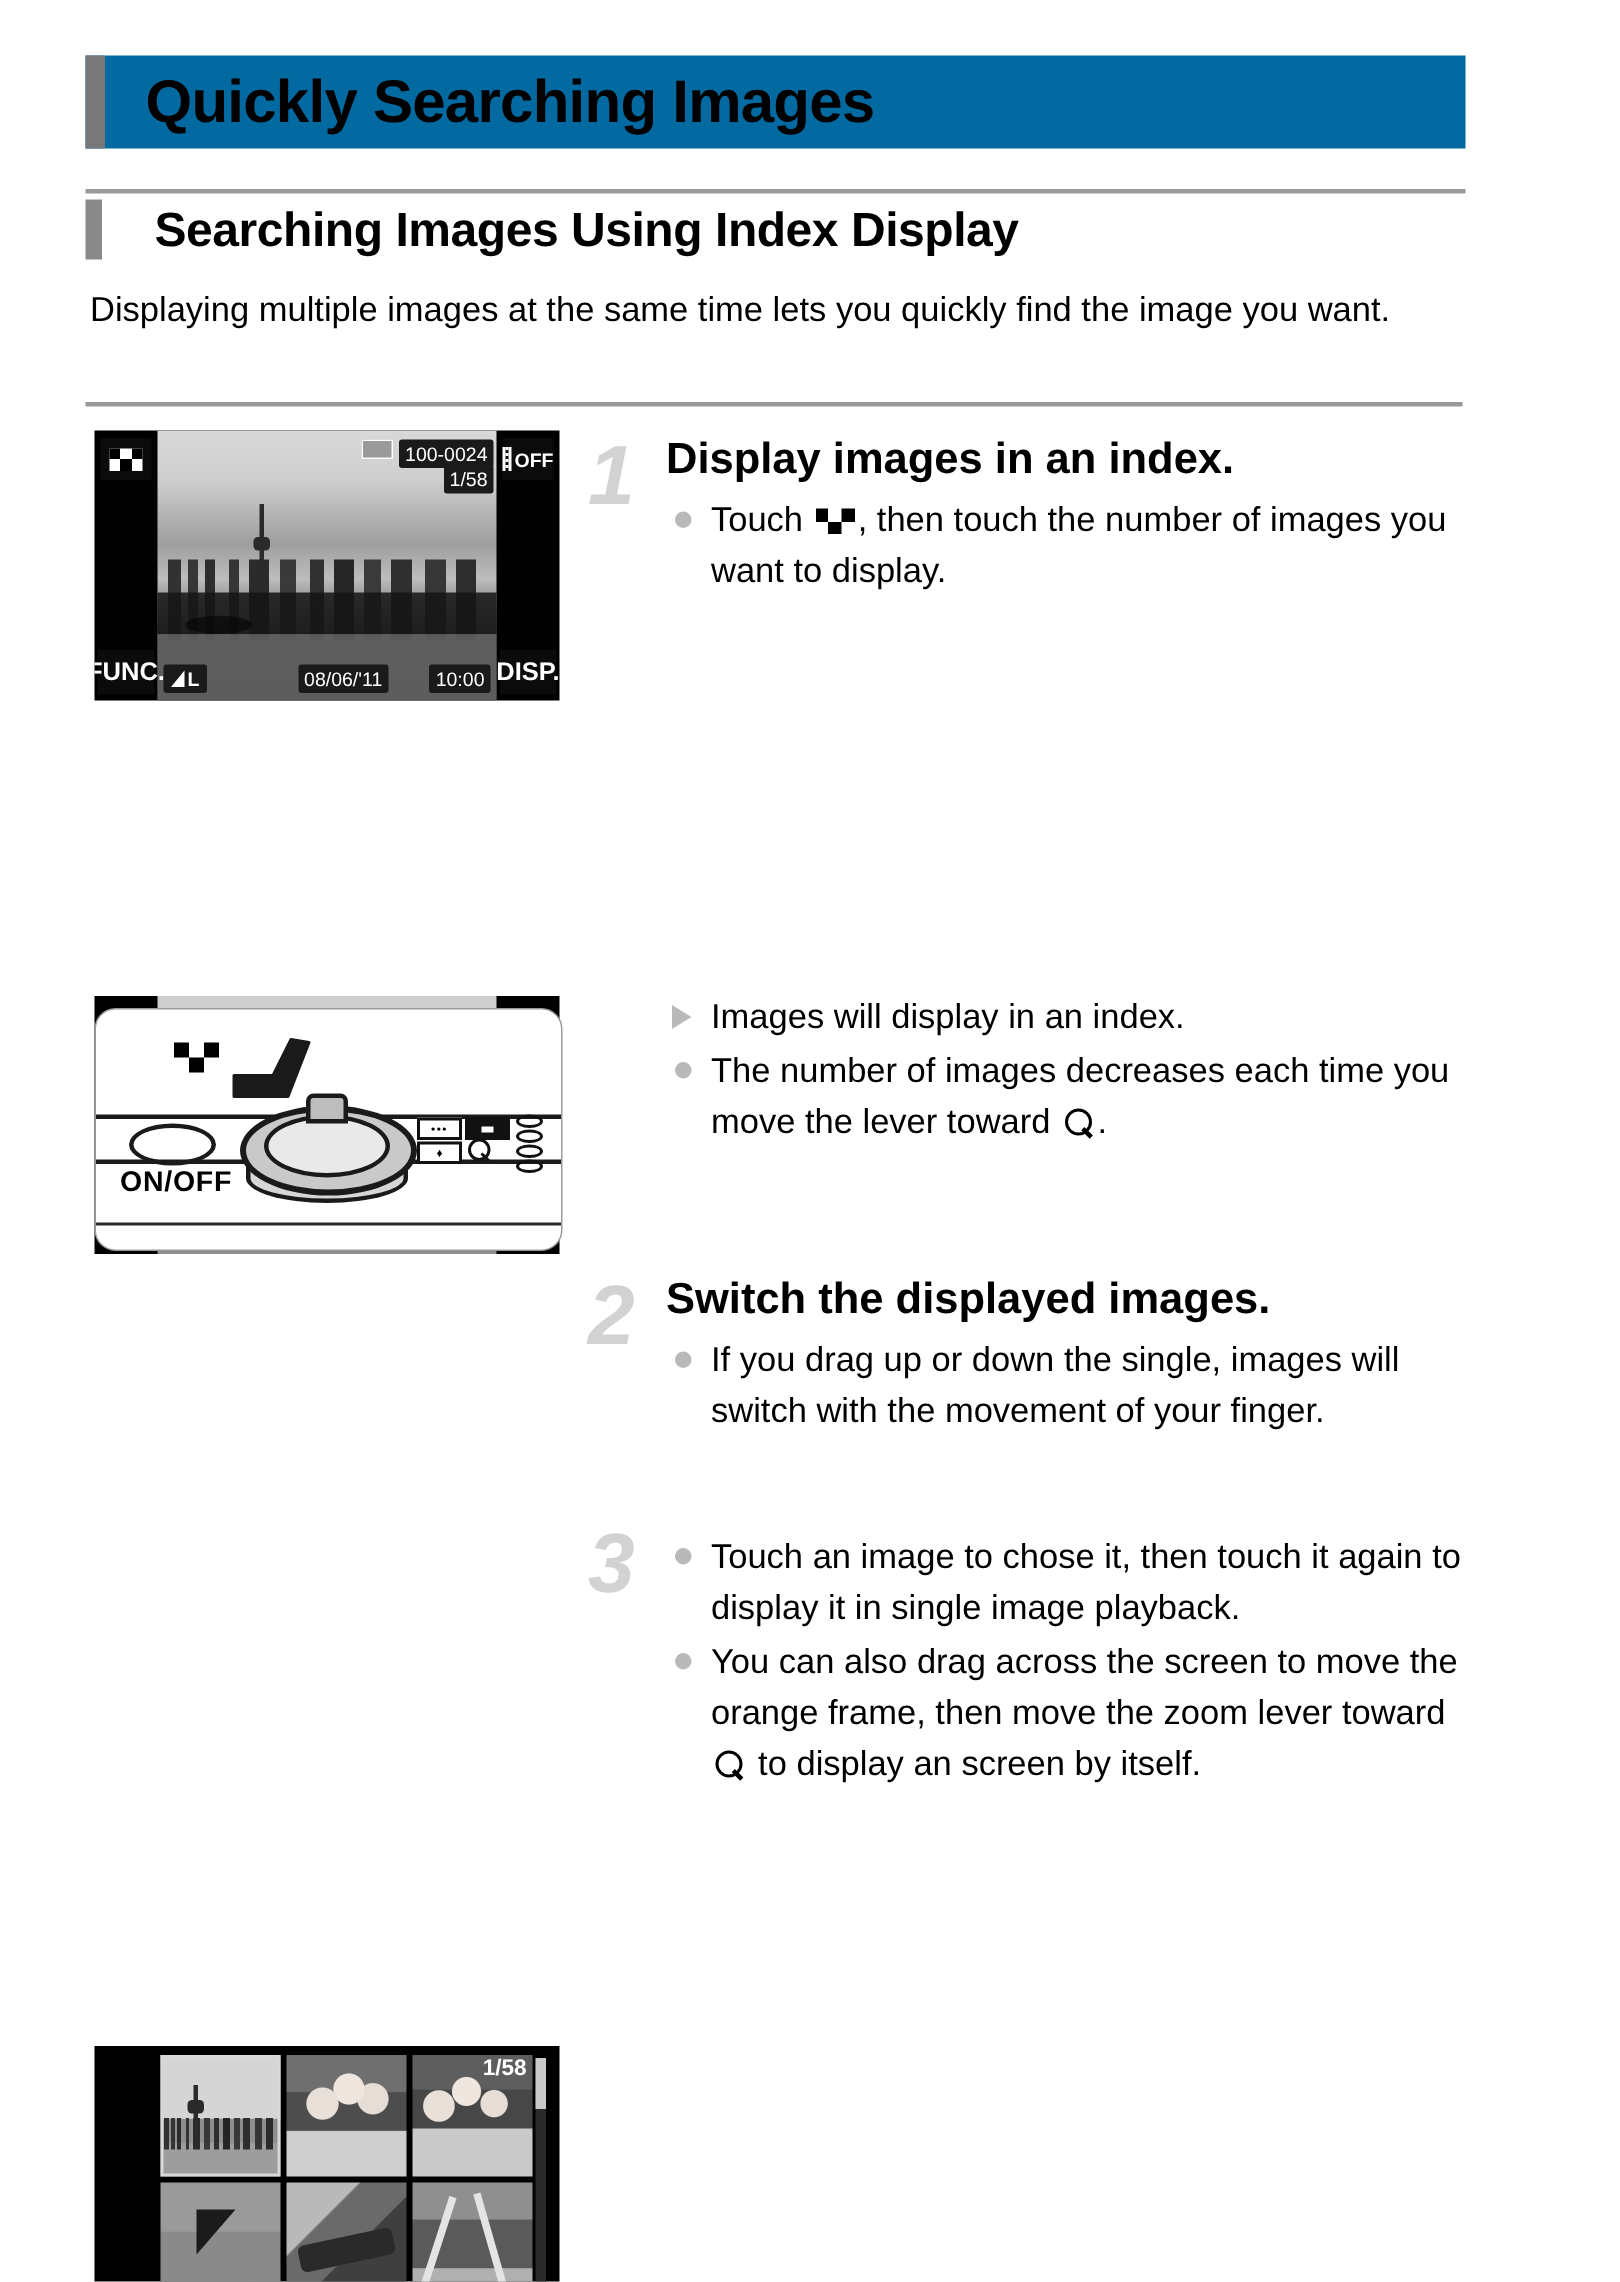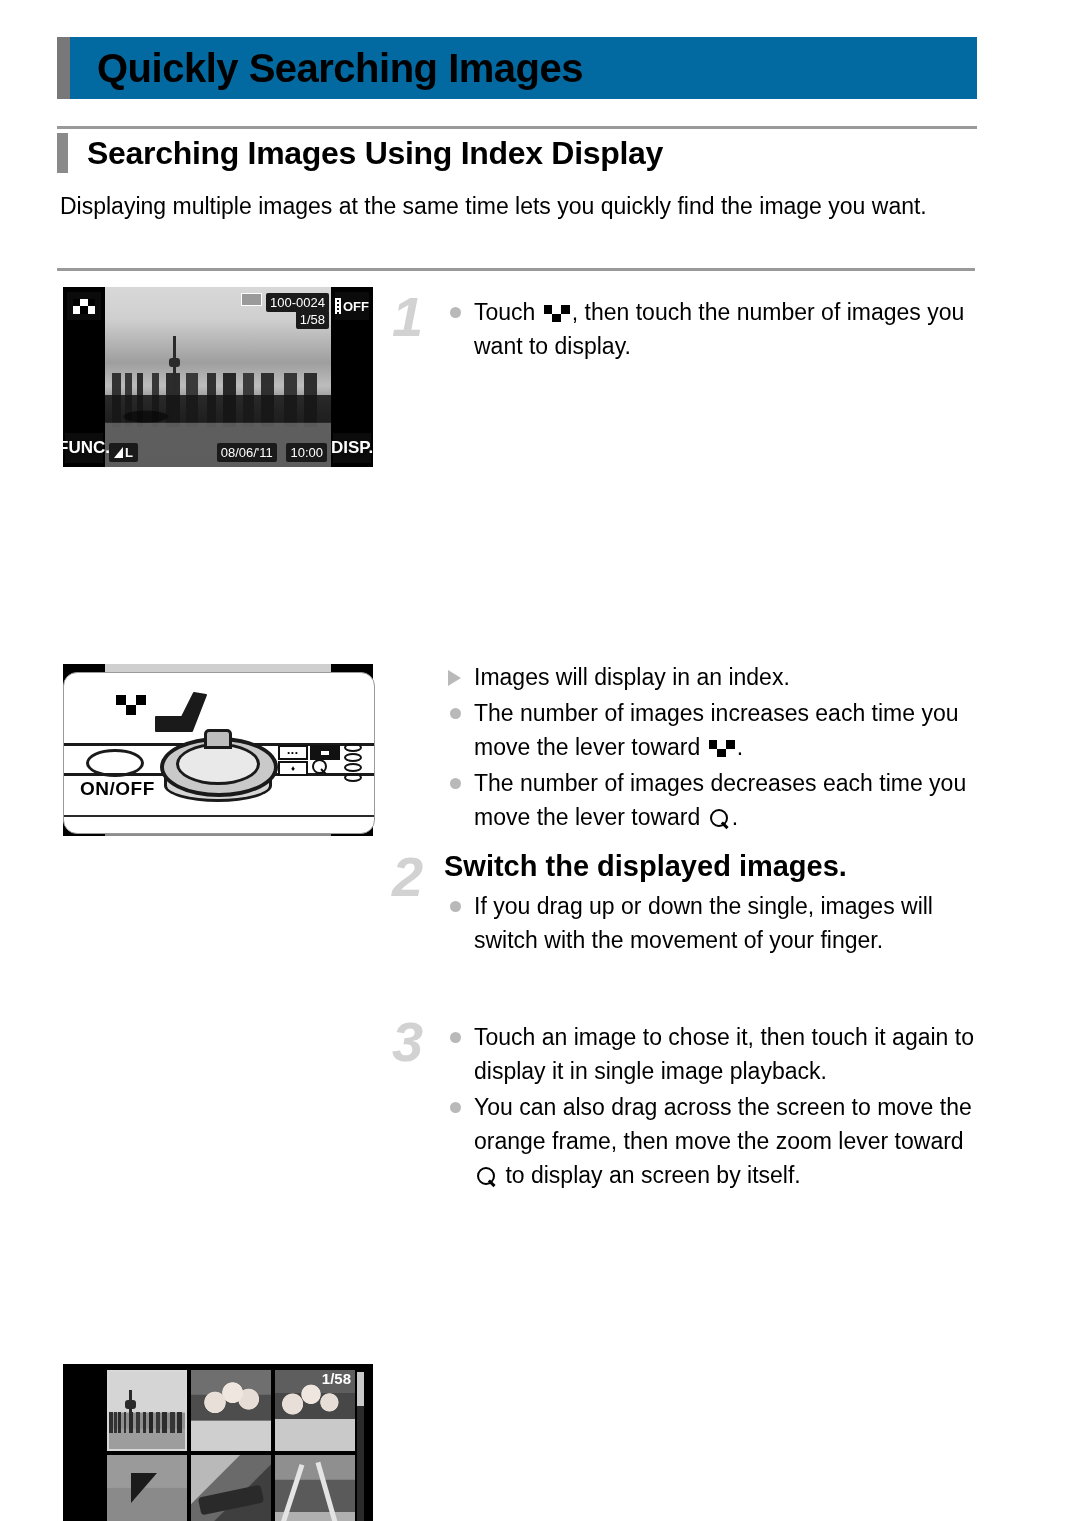--- a/index.html
+++ b/index.html
@@ -31,21 +31,21 @@
     position:absolute; left:57px; top:126px; width:920px; height:3px; background:#9a9a9a;
   }
   .section-title-wrap{
     position:absolute; left:57px; top:131px; width:920px; height:44px;
     display:flex; align-items:center;
   }
   .section-title-bar{
     position:absolute; left:0; top:2px; width:11px; height:40px; background:#8a8a8a;
   }
   .section-title{
-    font-size:32px; font-weight:bold; letter-spacing:-0.3px; margin-left:30px;
+    font-size:32px; font-weight:bold; letter-spacing:-0.3px; margin-left:46px;
   }
 
   .intro{
     position:absolute; left:60px; top:190px; width:920px;
     font-size:23px; line-height:33px;
   }
 
   .hr-main{
     position:absolute; left:57px; top:268px; width:918px; height:3px; background:#9a9a9a;
   }
@@ -293,21 +293,21 @@
     </div>
 
     <div class="osd" style="left:46px; bottom:8px;">
       <span class="osd-box" style="padding:2px 5px;">
         <span style="display:inline-block;width:0;height:0;border-left:9px solid transparent;border-bottom:11px solid #fff;vertical-align:-1px;margin-right:2px;"></span><span style="font-weight:bold;">L</span>
       </span>
     </div>
 
     <div class="osd" style="right:46px; bottom:8px;">
       <span class="osd-box">08/06/'11</span>
-      <span class="osd-box" style="margin-left:6px;">10:00</span>
+      <span class="osd-box" style="margin-left:24px;">10:00</span>
     </div>
 
     <div class="btn-dark" style="right:2px; bottom:4px; width:38px; height:30px; font-size:17px;">
       <span>DISP.</span>
     </div>
   </div>
 
   <div class="lcd lcd-2 fig">
     <div class="scr2-photo">
       <div class="skyline" style="bottom:6%;height:26%;"></div>
@@ -468,47 +468,40 @@
       </div>
     </div>
     <div class="counter-3">1/58</div>
     <div class="scrollbar">
         <i></i>
       </div>
   </div>
 
   <div class="step" style="top:289px;">
     <div class="step-num">1</div>
+    <div class="step-head">Display images in an index.</div>
     <div class="bullets">
       <div class="bullet">
         <span class="dot"></span>
         <span>Touch </span><span class="inline-idx idx-icon" style="width:26px;height:17px;">
           <i style="left:0;top:0;width:8.6px;height:8.5px;"></i>
           <i style="left:17.3px;top:0;width:8.6px;height:8.5px;"></i>
           <i style="left:8.6px;top:8.5px;width:8.6px;height:8.5px;"></i>
         </span><span>, then touch the number of images you want to display.</span>
       </div>
     </div>
   </div>
 
   <div class="notes" style="top:660px;">
     <div class="bullet">
       <span class="tri"></span>
       <span>Images will display in an index.</span>
     </div>
     <div class="bullet">
       <span class="dot"></span>
-      <span>The number of images increases each time you move the lever toward </span><span class="inline-idx idx-icon" style="width:26px;height:17px;">
-        <i style="left:0;top:0;width:8.6px;height:8.5px;"></i>
-        <i style="left:17.3px;top:0;width:8.6px;height:8.5px;"></i>
-        <i style="left:8.6px;top:8.5px;width:8.6px;height:8.5px;"></i>
-      </span><span>.</span>
-    </div>
-    <div class="bullet">
-      <span class="dot"></span>
       <span>The number of images decreases each time you move the lever toward </span><span class="mag"></span><span>.</span>
     </div>
   </div>
 
   <div class="step" style="top:849px;">
     <div class="step-num">2</div>
     <div class="step-head">Switch the displayed images.</div>
     <div class="bullets">
       <div class="bullet">
         <span class="dot"></span>

